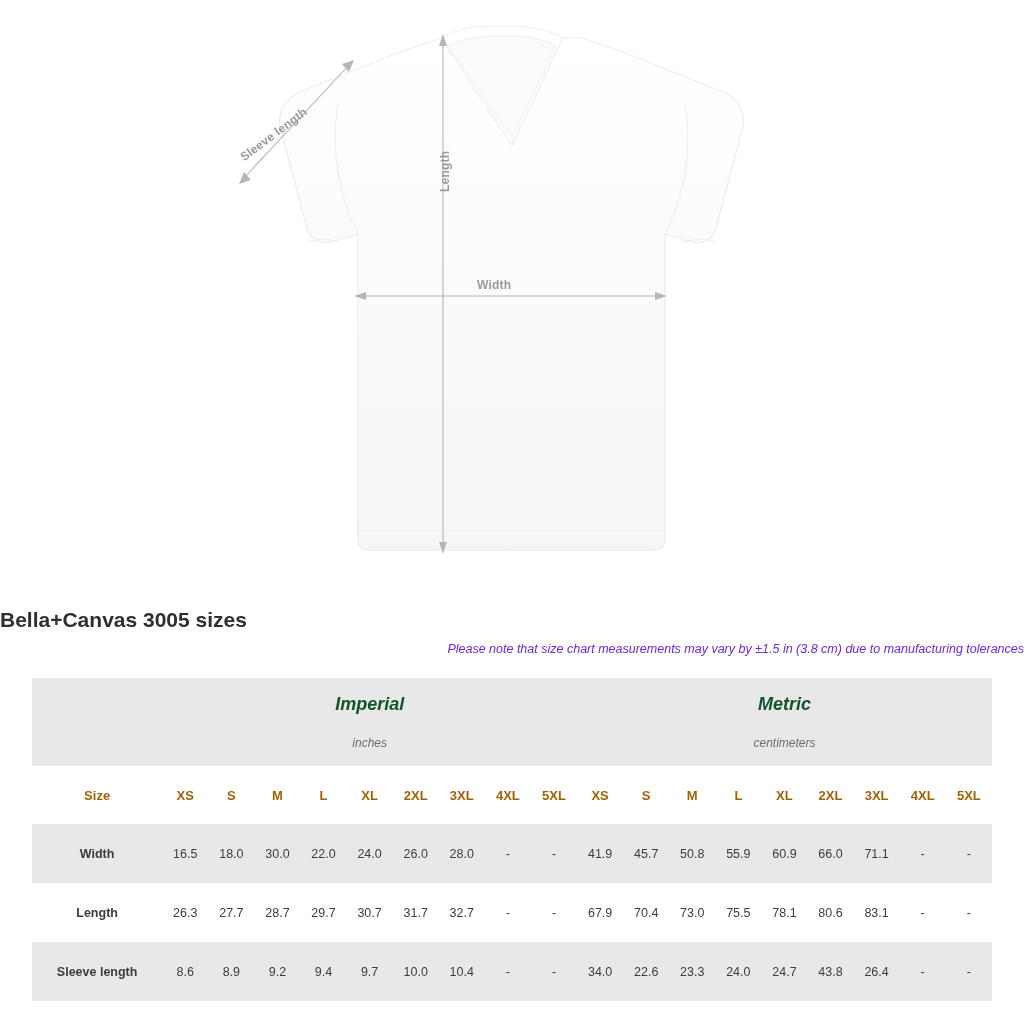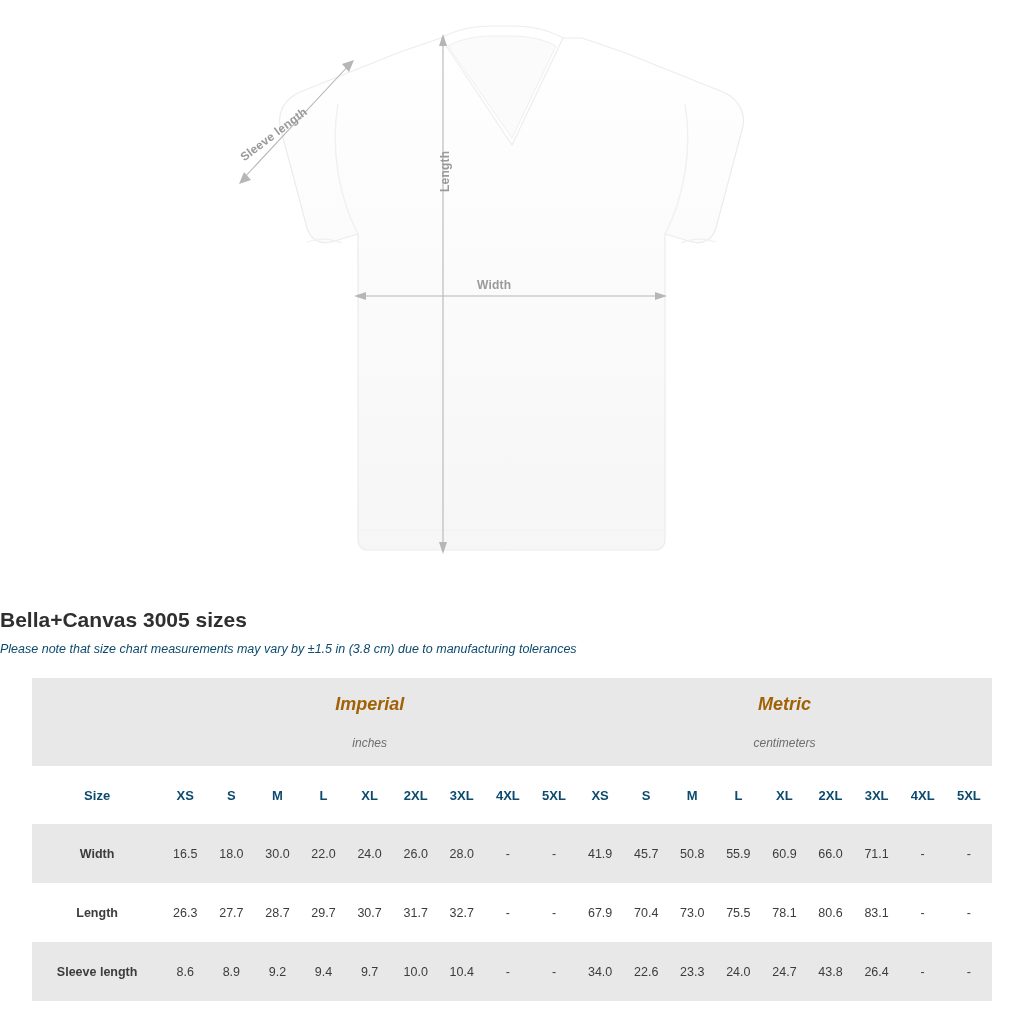--- a/index.html
+++ b/index.html
@@ -61,24 +61,24 @@
 
   
   .chart-title {
     text-align: left;
     font-size: 21px;
     font-weight: bold;
     color: #2f2f2f;
     margin-top: 28px;
   }
   .chart-note {
-    text-align: left;
+    text-align: right;
     font-size: 12.5px;
     font-style: italic;
-    color: #0c4a6e;
+    color: #6d28d9;
     margin-top: 10px;
   }
 
   
   .table-wrap {
     margin: 22px 32px 0 32px;
   }
   table.size-table {
     border-collapse: collapse;
     width: 960px;
@@ -95,39 +95,39 @@
   }
 
   .unit-head {
     height: 88px;
     background: #e8e8e8;
   }
   .unit-head .unit-name {
     font-size: 18px;
     font-weight: bold;
     font-style: italic;
-    color: #a16207;
+    color: #14532d;
     line-height: 1.2;
   }
   .unit-head .unit-sub {
     font-size: 12px;
     font-style: italic;
     color: #6d6d6d;
     margin-top: 20px;
   }
   .corner-cell {
     background: #e8e8e8;
   }
 
   tr.header-row td {
     height: 58px;
     background: #ffffff;
     font-weight: bold;
     font-size: 13px;
-    color: #0c4a6e;
+    color: #a16207;
   }
   tr.header-row td.row-label {
     font-weight: bold;
   }
 
   tr.data-row td {
     height: 59px;
   }
   tr.data-row.shade td {
     background: #e8e8e8;

